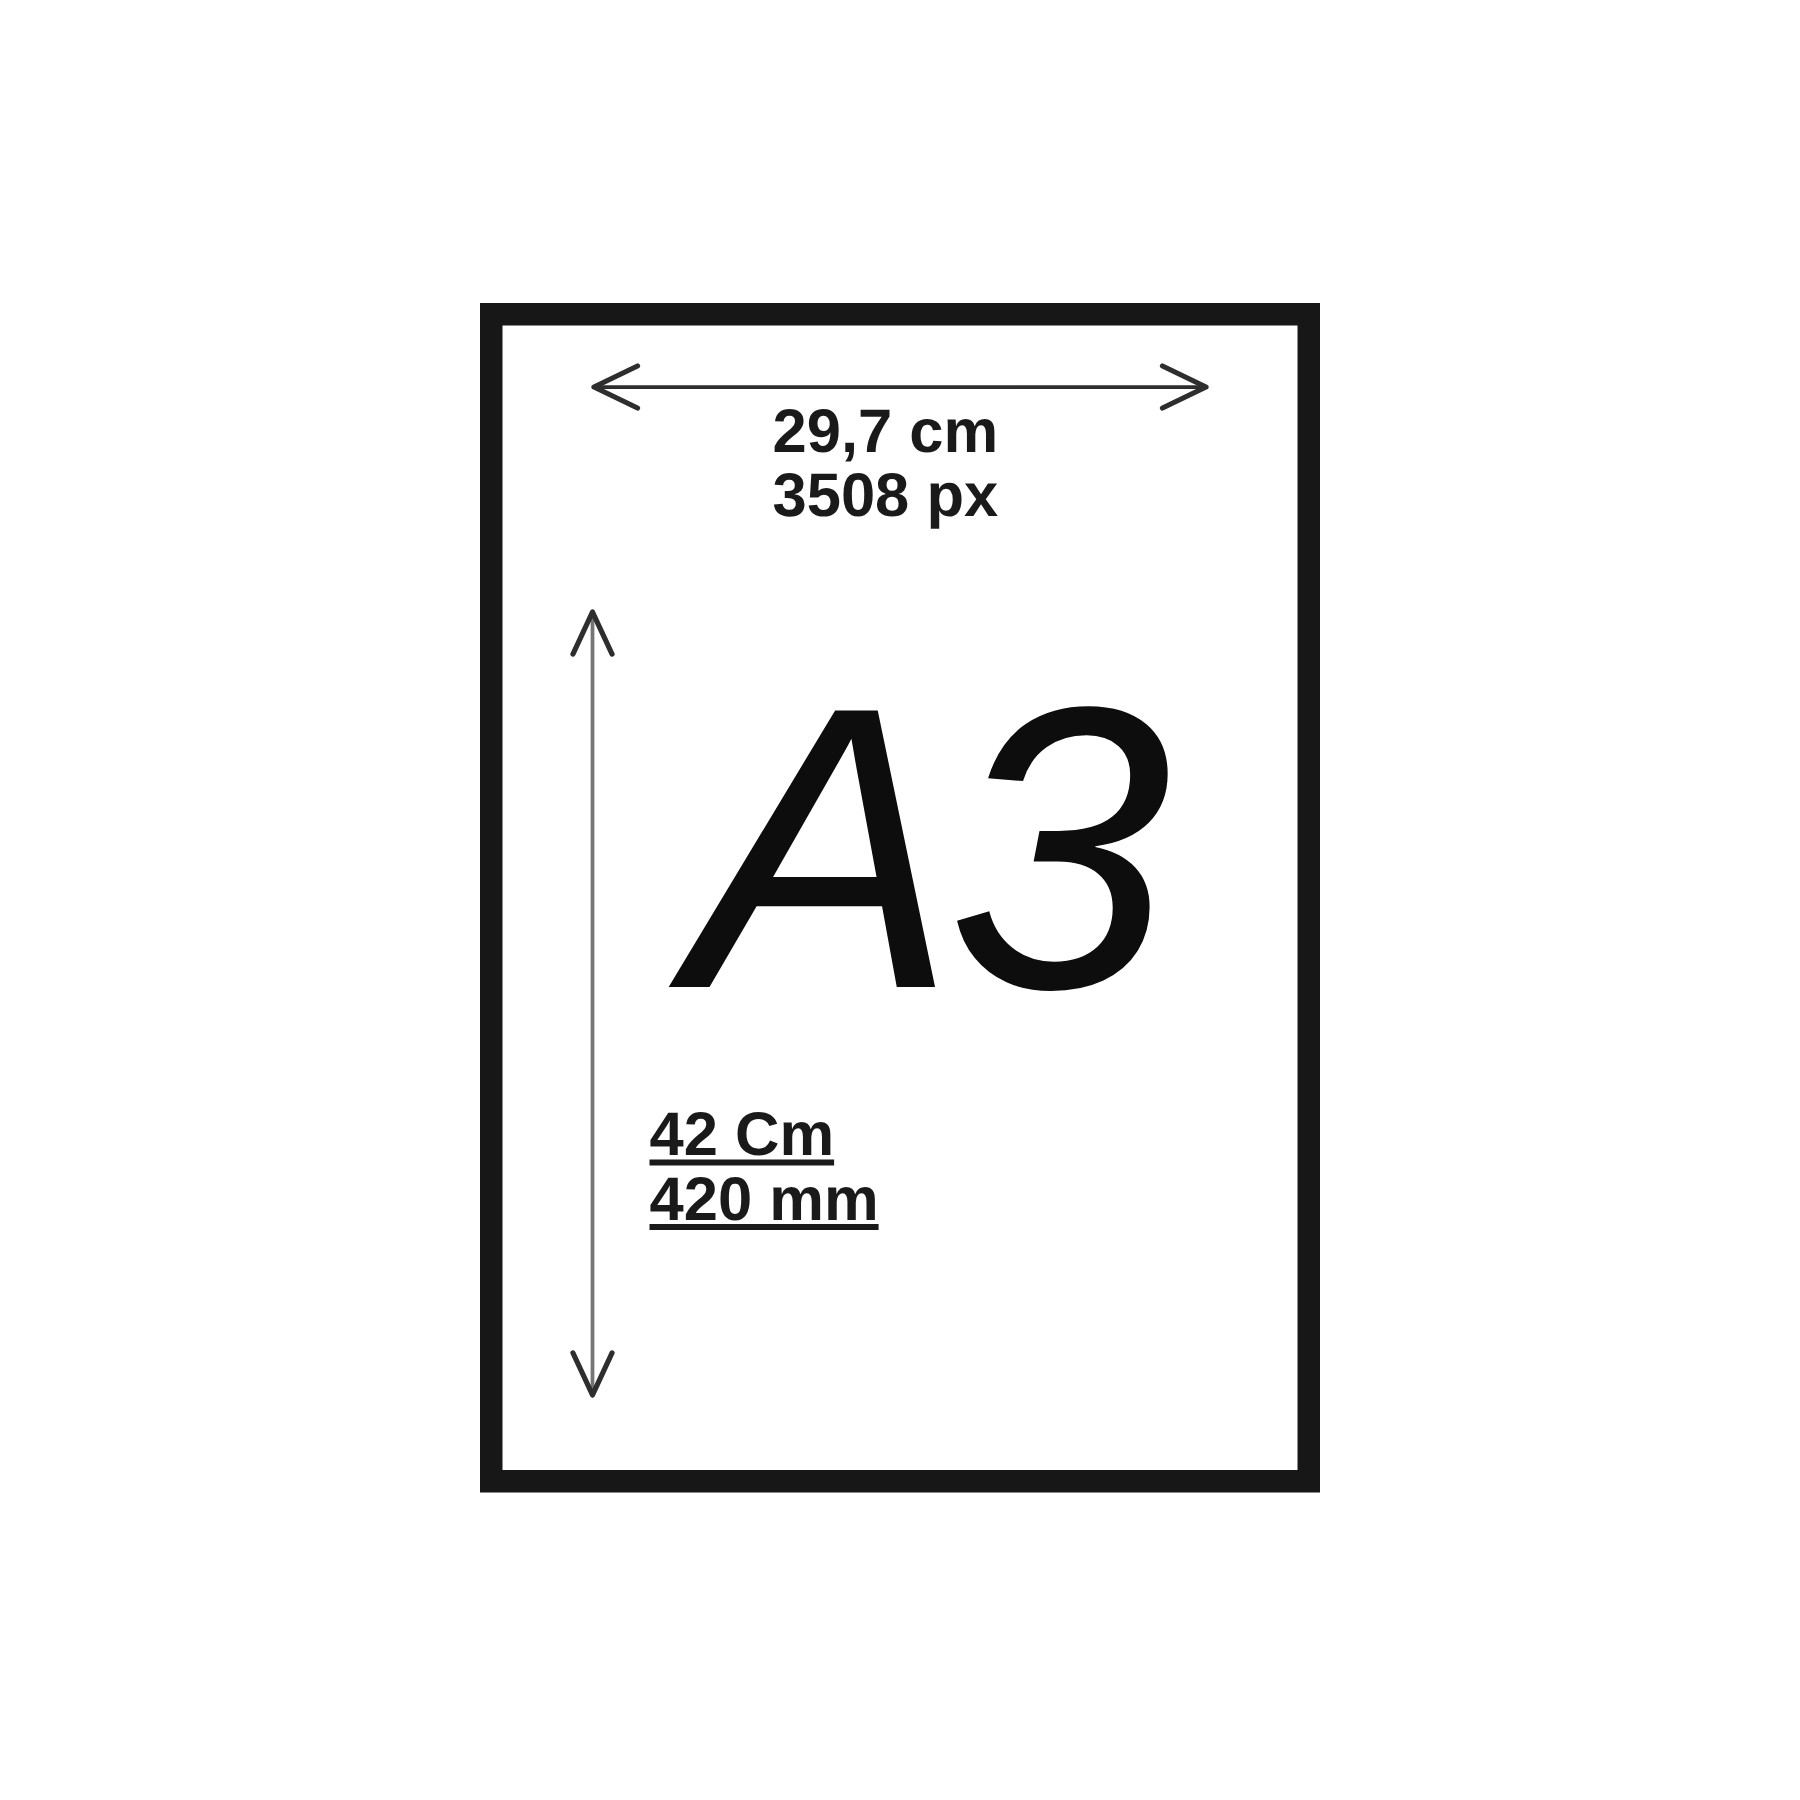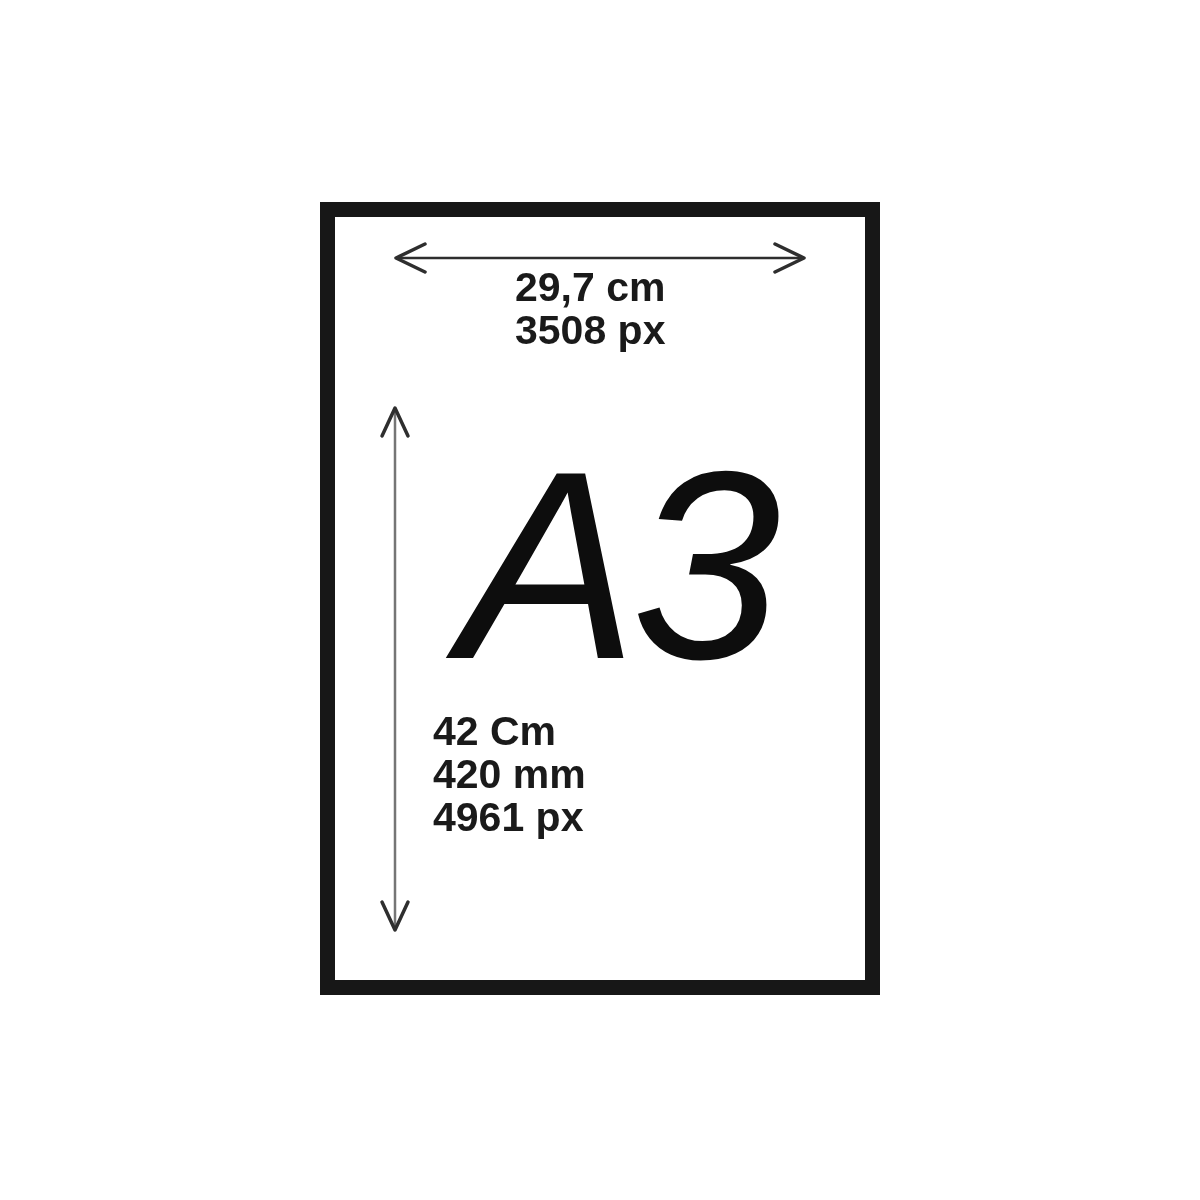--- a/index.html
+++ b/index.html
@@ -41,21 +41,22 @@
     line-height: 43px;
     letter-spacing: 0px;
     white-space: nowrap;
   }
   .width-labels {
     left: 515px;
     top: 266px;
   }
   .height-labels {
     left: 433px;
-    top: 710px;
+    top: 735px;
+    text-decoration: underline;
   }
   .size-label {
     position: absolute;
     left: 459px;
     top: 431px;
     color: #0d0d0d;
     font-weight: 400;
     font-size: 268px;
     line-height: 1;
     letter-spacing: -6px;
@@ -86,18 +87,17 @@
   </svg>
 
   <div class="dim-labels width-labels">
     <div>29,7 cm</div>
     <div>3508 px</div>
   </div>
 
   <div class="dim-labels height-labels">
     <div>42 Cm</div>
     <div>420 mm</div>
-    <div>4961 px</div>
   </div>
 
   <div class="size-label">A3</div>
 
 </div>
 
 </body></html>

